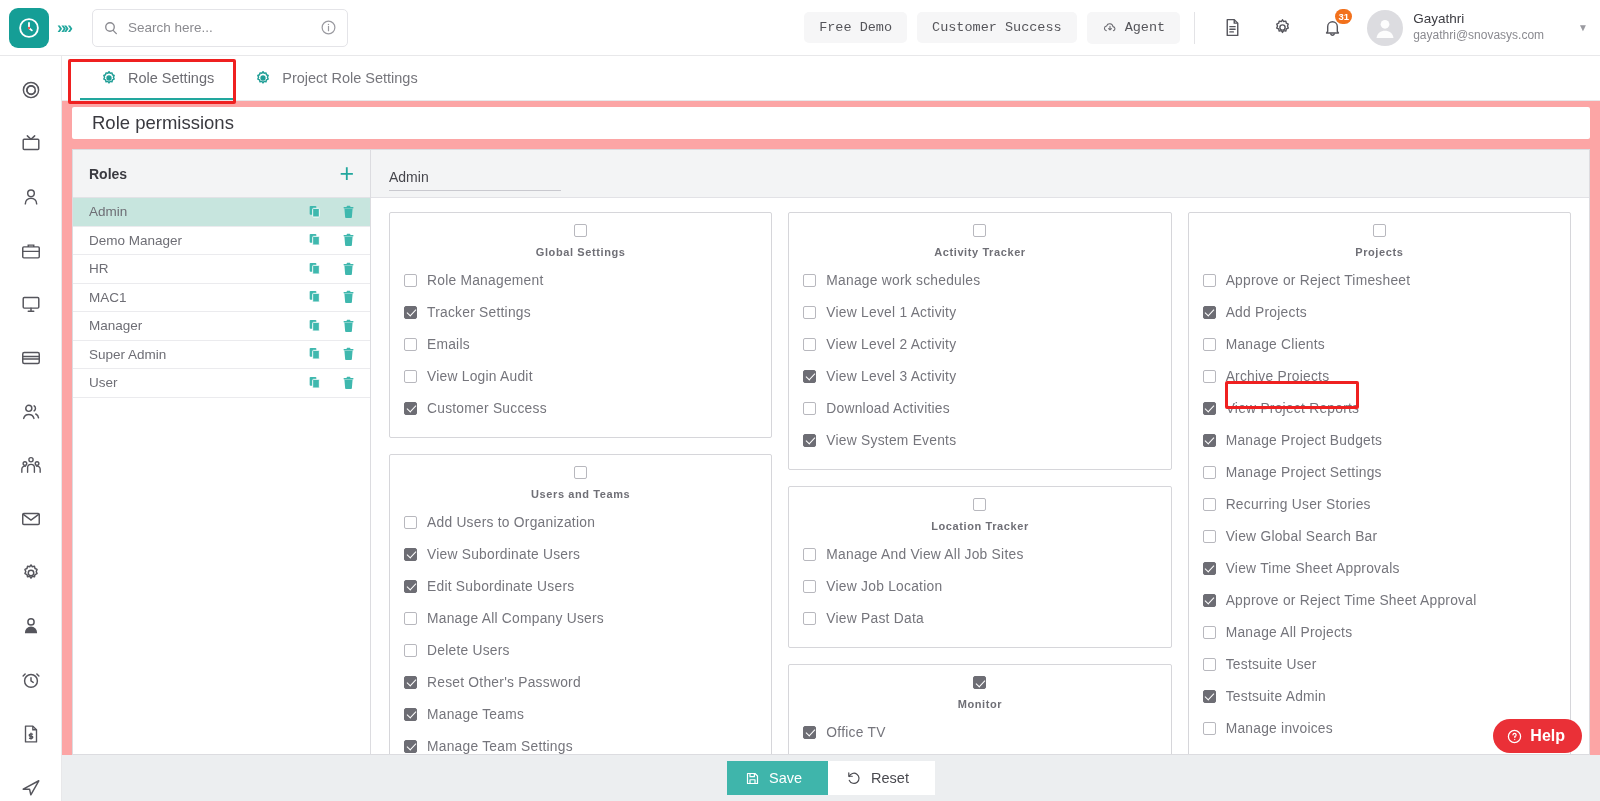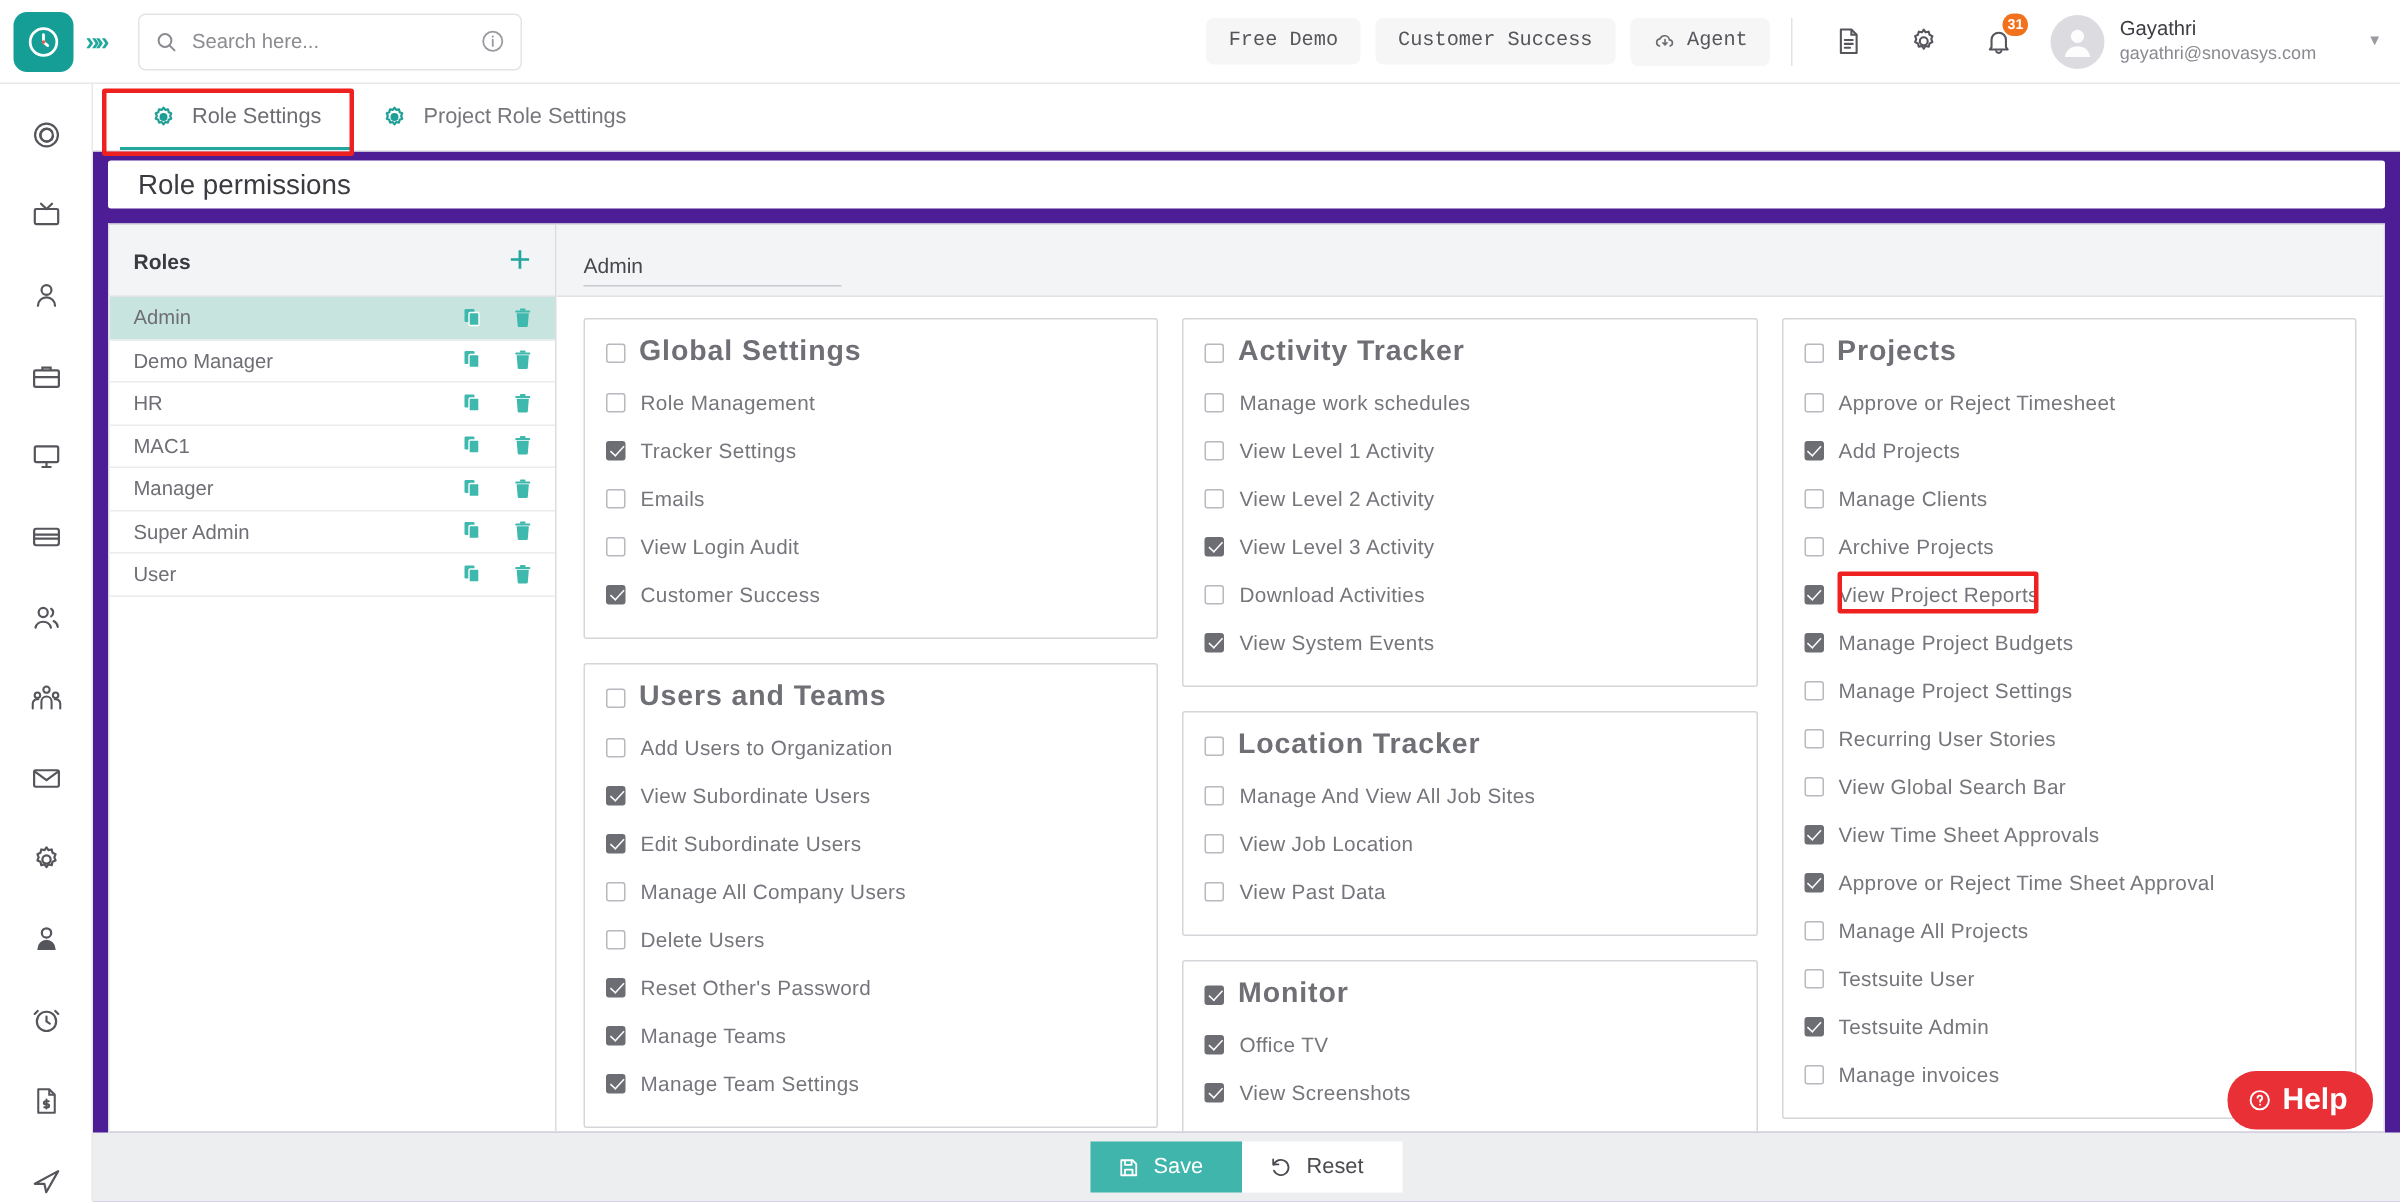--- a/index.html
+++ b/index.html
@@ -70,21 +70,21 @@
   
   .rail {
     width: 62px; flex: 0 0 62px; background: #ffffff;
     border-right: 1px solid #e8e8ea;
     display: flex; flex-direction: column; align-items: center;
     padding-top: 20px; gap: 26px; overflow: hidden;
   }
   .rail-ic { color: #55555c; display: flex; align-items: center; justify-content: center; width: 28px; height: 28px; }
 
   
-  .main { flex: 1; display: flex; flex-direction: column; min-width: 0; background: #4c1d95; position: relative; }
+  .main { flex: 1; display: flex; flex-direction: column; min-width: 0; background: #fca5a5; position: relative; }
 
   .tabsrow {
     height: 45px; flex: 0 0 45px; background: #fff;
     display: flex; align-items: stretch; padding-left: 18px;
     border-bottom: 1px solid #e8e8ea; position: relative;
   }
   .tab {
     display: flex; align-items: center; gap: 10px; padding: 0 20px;
     font-size: 14.5px; color: #76767c; position: relative;
   }
@@ -146,22 +146,22 @@
     flex: 1; display: flex; gap: 16px; padding: 14px 18px 0 18px;
     min-height: 0; overflow: hidden;
   }
   .col { flex: 1; display: flex; flex-direction: column; gap: 16px; min-width: 0; }
   .card {
     border: 1px solid #d6d6da; border-radius: 2px;
     padding: 11px 14px 13px 14px; background: #fff;
   }
   .card-title {
     display: flex; align-items: center; justify-content: flex-start; gap: 9px;
-    font-size: 19px; font-weight: bold; color: #6f6f76;
-    letter-spacing: 0.6px; margin-bottom: 6px;
+    font-size: 11px; font-weight: bold; color: #6f6f76;
+    letter-spacing: 0.6px; margin-bottom: 6px; flex-direction: column;
   }
   .perm {
     display: flex; align-items: center; gap: 10px;
     font-size: 13.8px; color: #75757c; height: 32px; letter-spacing: 0.25px; text-align: right;
   }
   .cb {
     width: 13px; height: 13px; flex: 0 0 13px; border: 1px solid #b8b8be;
     border-radius: 2px; background: #fff; position: relative;
   }
   .cb.on { background: #6d6d74; border-color: #6d6d74; }
@@ -185,21 +185,21 @@
   }
   .btn-reset {
     background: #fff; color: #4a4a50; font-size: 14.5px;
     padding: 9px 26px 9px 18px; display: flex; align-items: center; gap: 9px;
     border: none; font-family: "Liberation Sans", sans-serif;
   }
   .help-fab {
     position: absolute; right: 18px; bottom: 48px;
     background: #ea3037; color: #fff; border-radius: 19px;
     padding: 8px 17px 8px 13px; display: flex; align-items: center; gap: 7px;
-    font-size: 20px; font-weight: bold; z-index: 40;
+    font-size: 16px; font-weight: bold; z-index: 40;
   }
   svg { display: block; }
 </style>
 </head>
 <body>
 
 <div class="app">
 
   <div class="topbar">
     <div class="logo-box">

